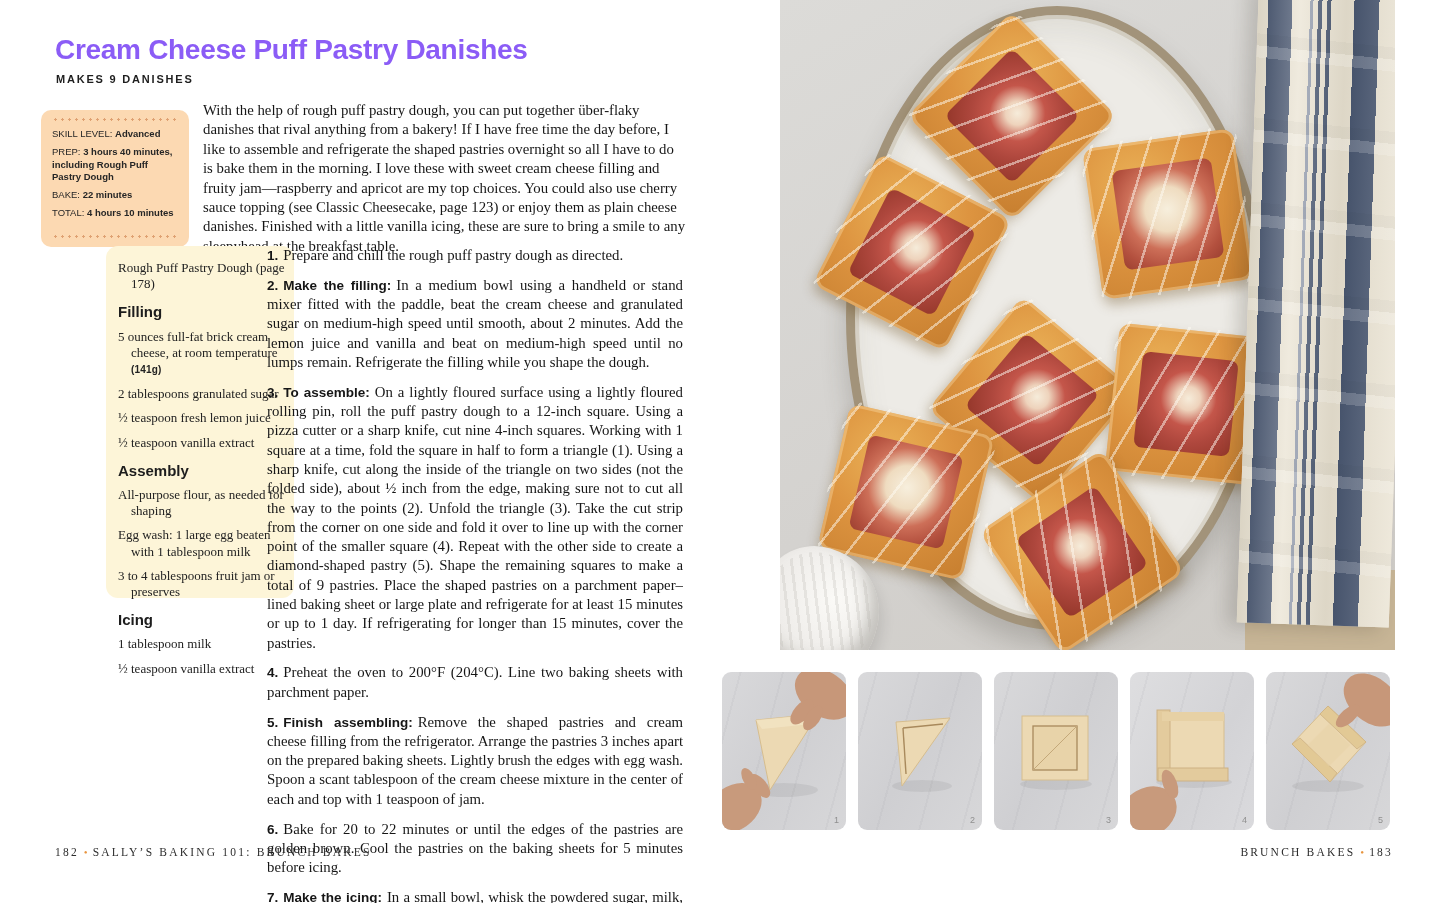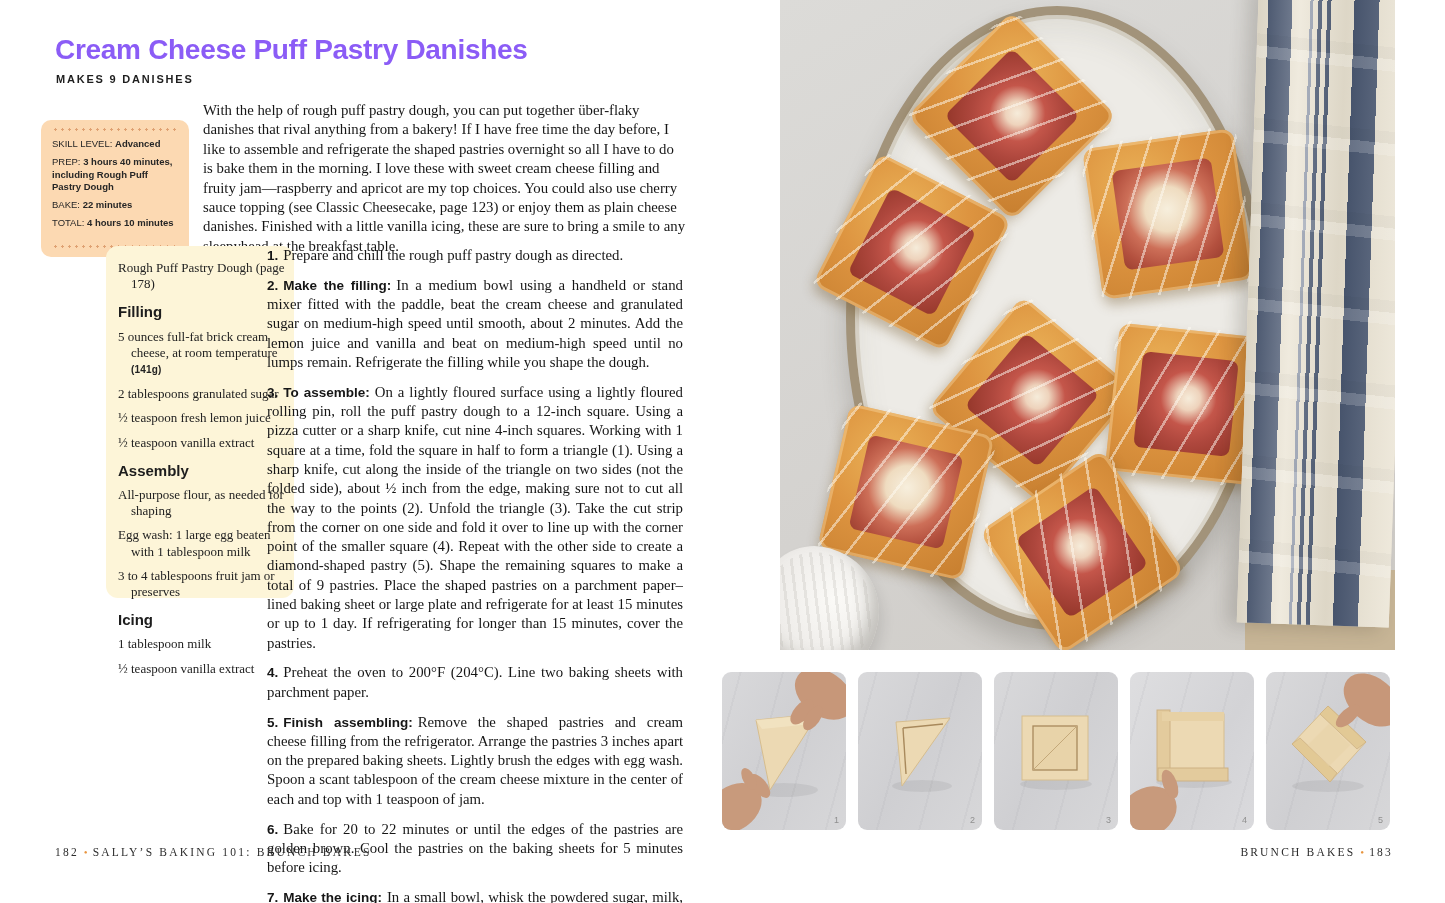--- a/index.html
+++ b/index.html
@@ -7,21 +7,21 @@
         font-family:"Liberation Serif",serif;color:#1c1c1c;}
 
   
   .title{position:absolute;left:55px;top:34px;margin:0;
          font-family:"Liberation Sans",sans-serif;font-weight:bold;font-size:28px;
          letter-spacing:-0.3px;color:#8b5cf6;}
   .yield{position:absolute;left:56px;top:73px;
          font-family:"Liberation Sans",sans-serif;font-weight:bold;font-size:11px;
          letter-spacing:1.8px;color:#1e1e1e;}
 
-  .info-box{position:absolute;left:41px;top:120px;width:148px;box-sizing:border-box;
+  .info-box{position:absolute;left:41px;top:110px;width:148px;box-sizing:border-box;
             background:#fcd9b2;border-radius:10px;padding:8px 11px 9px;
             font-family:"Liberation Sans",sans-serif;font-size:9.5px;line-height:12.5px;color:#262626;}
   .dots{height:3px;background-image:radial-gradient(circle,#dfa172 1.1px,rgba(0,0,0,0) 1.3px);
         background-size:7px 3px;background-repeat:repeat-x;background-position:0 50%;}
   .dots.top{margin-bottom:7px;}
   .dots.bottom{margin-top:7px;}
   .info-row{margin:0 0 5.5px;}
   .info-row:last-of-type{margin-bottom:15px;}
   .iv{font-weight:bold;}
 

